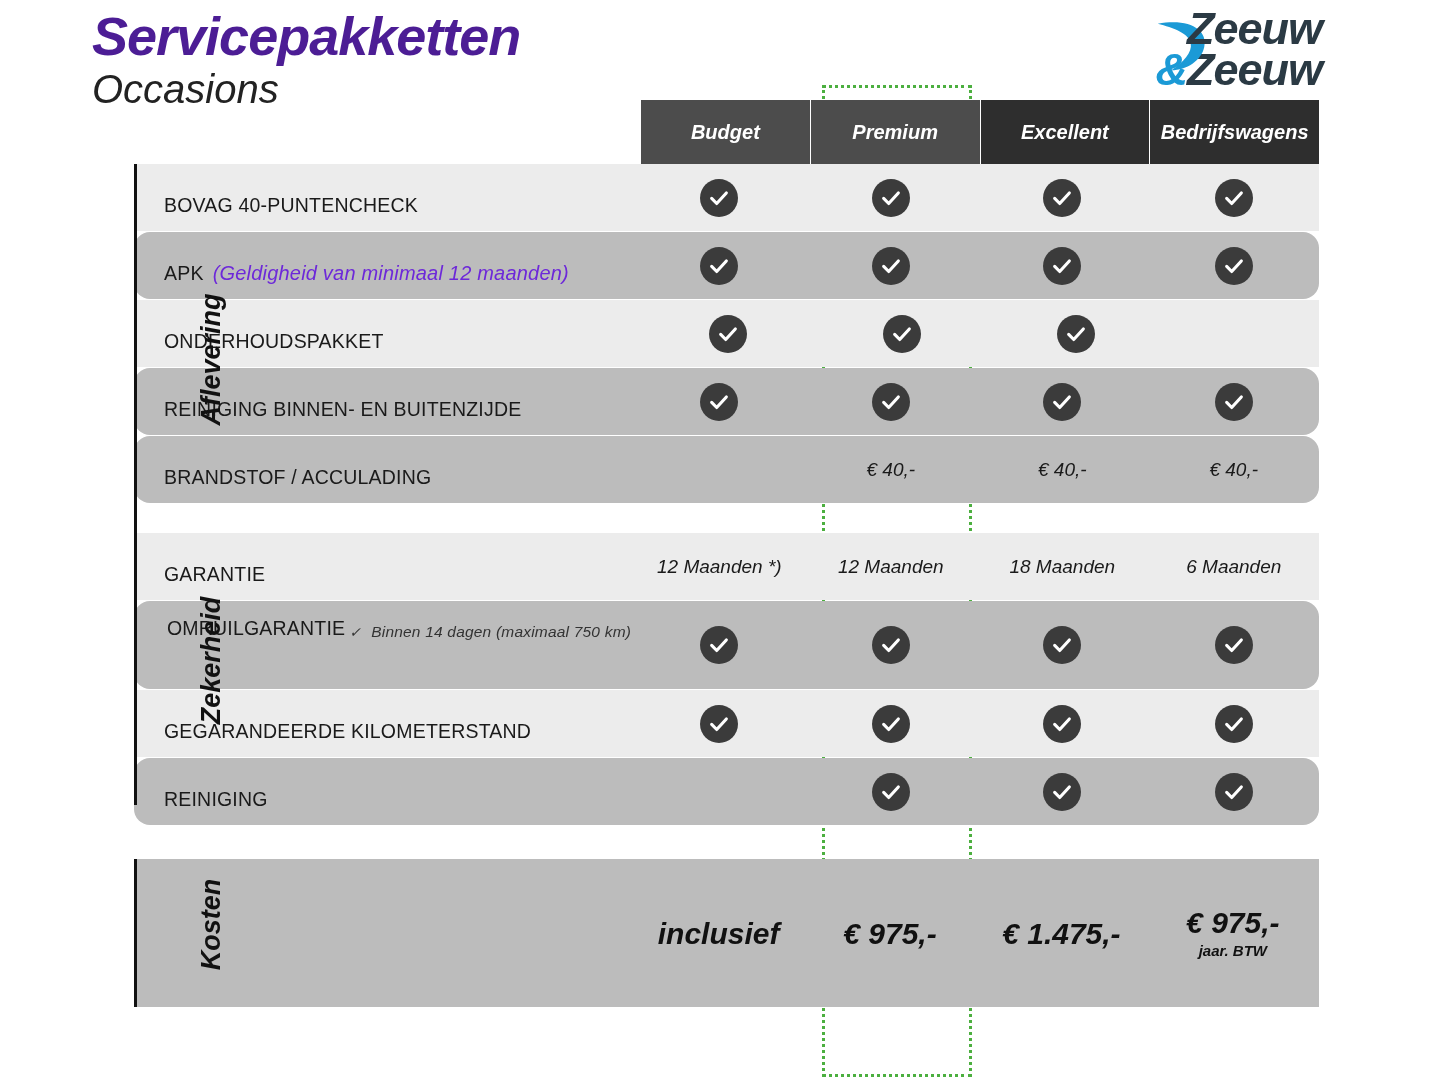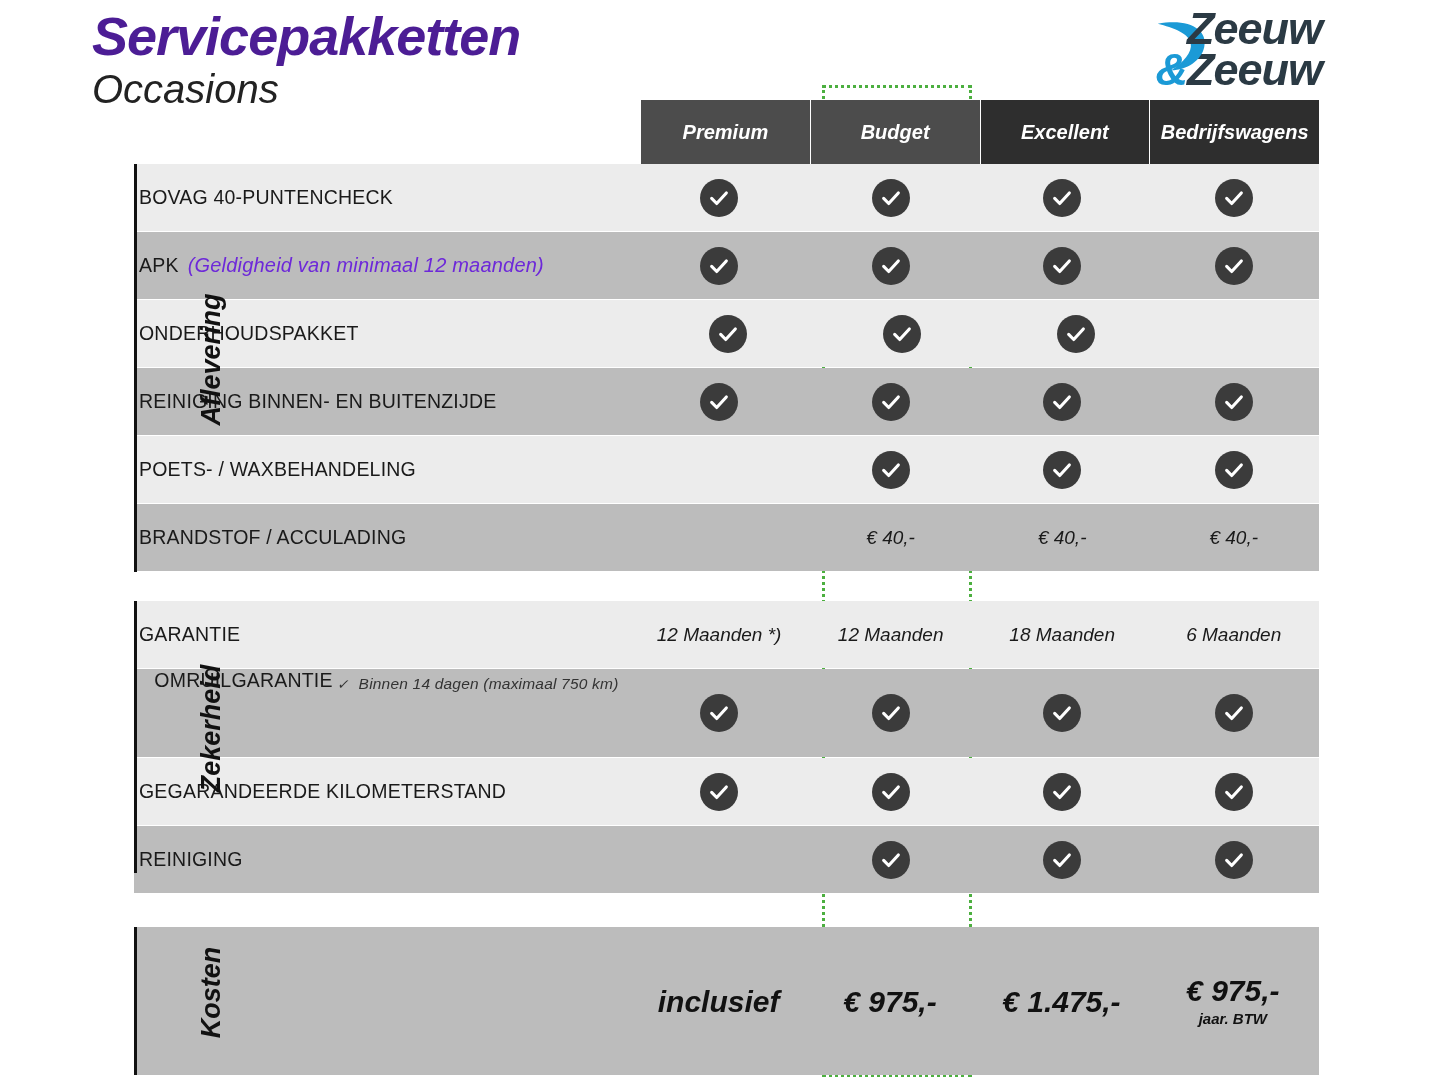--- a/index.html
+++ b/index.html
@@ -159,31 +159,32 @@
     background: #111;
   }
 
   .row {
     display: flex;
     align-items: stretch;
     height: 67px;
     margin-bottom: 1px;
   }
   .row.light { background: #ececec; }
-  .row.mid   { background: #bcbcbc; }
+  .row.mid   { background: #bcbcbc; border-radius: 16px; }
 
   .row-label {
     width: 507px;
-    padding-left: 5px;
+    padding-left: 30px;
     display: flex;
     align-items: center;
     font-size: 19.5px;
     letter-spacing: 0.2px;
     color: #1a1a1a;
     box-sizing: border-box;
+    margin-top: 16px;
   }
   .row-label .note {
     font-size: 20px;
     font-style: italic;
     color: #6d28d9;
     margin-left: 9px;
   }
   .row-label.stacked {
     flex-direction: row;
     align-items: flex-start;
@@ -292,22 +293,22 @@
     <span class="logo-line2"><span class="logo-amp">&amp;</span><span>Zeeuw</span></span>
   </div>
 </div>
 
 <div class="meest">Meest gekozen</div>
 <div class="highlight-box"></div>
 
 <div class="table">
 
   <div class="col-head-row">
+    <div class="col-head">Budget</div>
     <div class="col-head">Premium</div>
-    <div class="col-head">Budget</div>
     <div class="col-head dark">Excellent</div>
     <div class="col-head dark">Bedrijfswagens</div>
   </div>
 
   <div class="section">
     <div class="group-bar" style="top:0; height:408px;"></div>
     <div class="group-label" style="top:180px;">Aflevering</div>
 
     <div class="row light">
       <div class="row-label">
@@ -432,47 +433,20 @@
         </div>
       <div class="cell">
           <span class="check">
             <svg width="22" height="22" viewBox="0 0 24 24">
               <path d="M4 12.5 L9.5 18 L20 6.5" fill="none" stroke="#fff" stroke-width="3.4" stroke-linecap="round" stroke-linejoin="round"></path>
             </svg>
           </span>
         </div>
     </div>
 
-    <div class="row light">
-      <div class="row-label">
-        <span>POETS- / WAXBEHANDELING</span>
-      </div>
-      <div class="cell"></div>
-      <div class="cell">
-          <span class="check">
-            <svg width="22" height="22" viewBox="0 0 24 24">
-              <path d="M4 12.5 L9.5 18 L20 6.5" fill="none" stroke="#fff" stroke-width="3.4" stroke-linecap="round" stroke-linejoin="round"></path>
-            </svg>
-          </span>
-        </div>
-      <div class="cell">
-          <span class="check">
-            <svg width="22" height="22" viewBox="0 0 24 24">
-              <path d="M4 12.5 L9.5 18 L20 6.5" fill="none" stroke="#fff" stroke-width="3.4" stroke-linecap="round" stroke-linejoin="round"></path>
-            </svg>
-          </span>
-        </div>
-      <div class="cell">
-          <span class="check">
-            <svg width="22" height="22" viewBox="0 0 24 24">
-              <path d="M4 12.5 L9.5 18 L20 6.5" fill="none" stroke="#fff" stroke-width="3.4" stroke-linecap="round" stroke-linejoin="round"></path>
-            </svg>
-          </span>
-        </div>
-    </div>
 
     <div class="row mid">
       <div class="row-label">
         <span>BRANDSTOF / ACCULADING</span>
       </div>
       <div class="cell"></div>
       <div class="cell">€ 40,-</div>
       <div class="cell">€ 40,-</div>
       <div class="cell">€ 40,-</div>
     </div>

